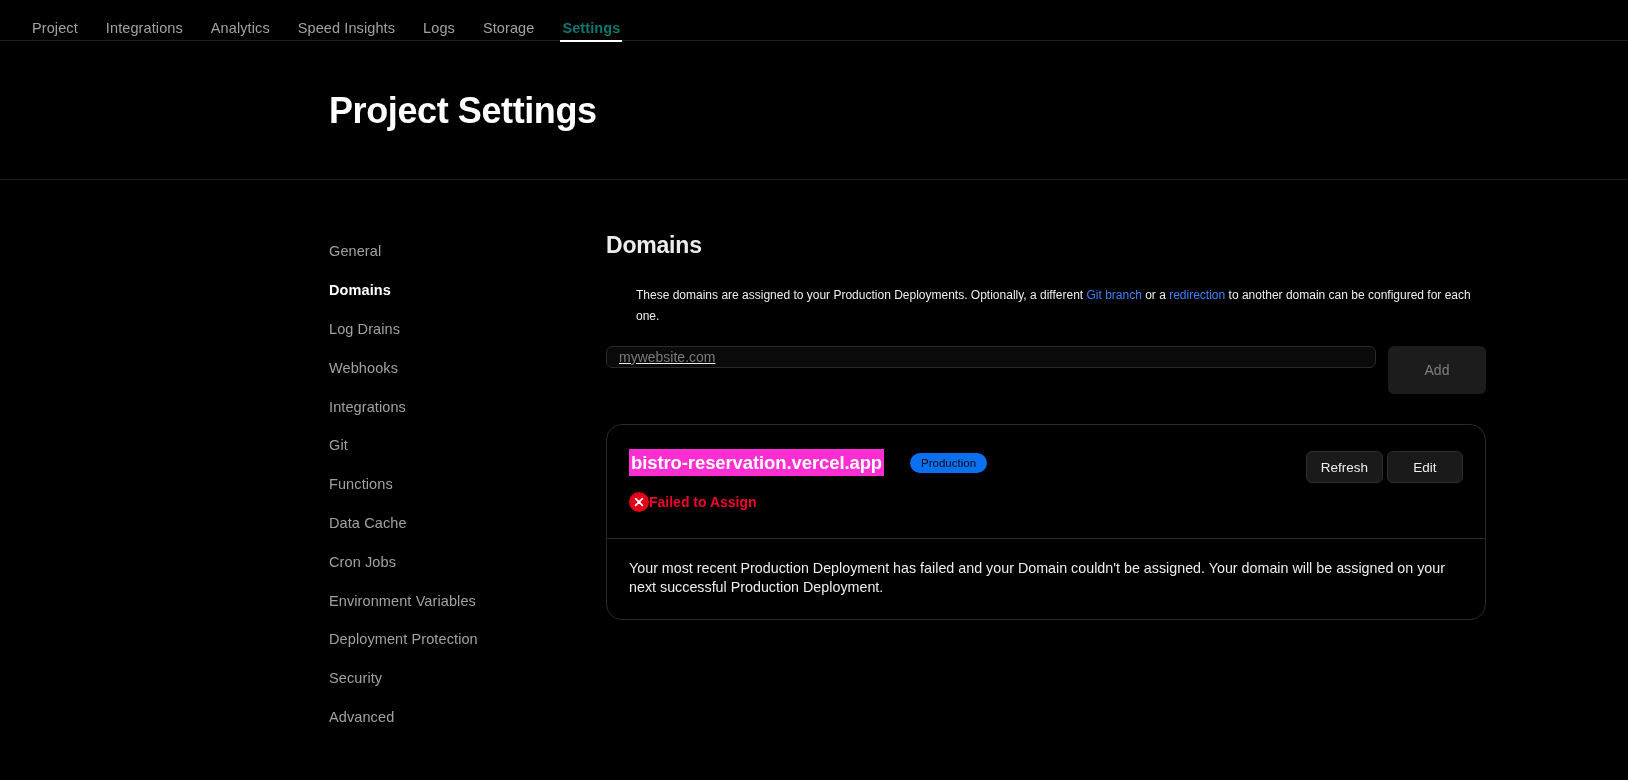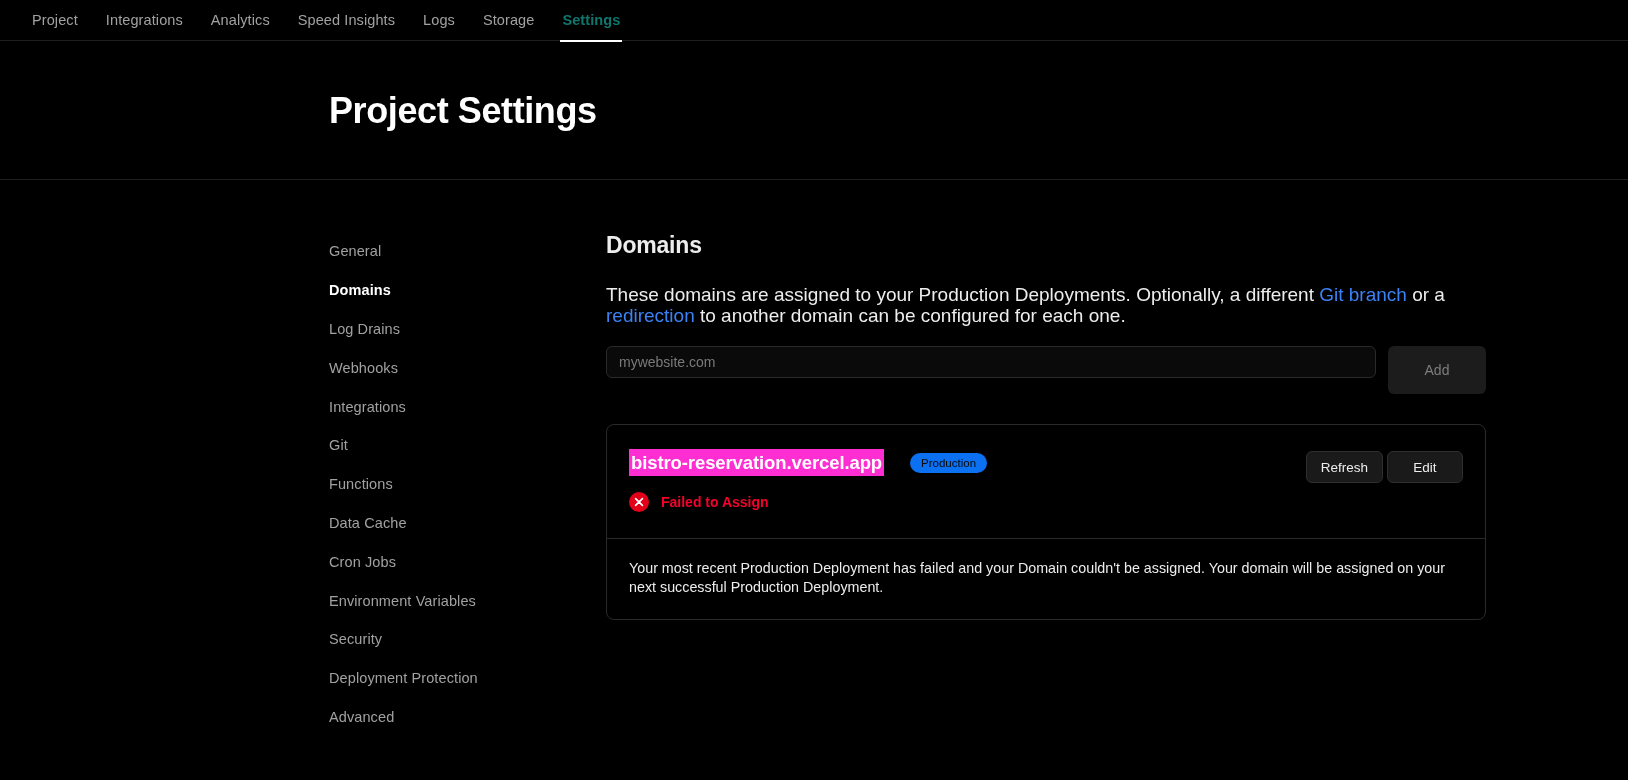--- a/index.html
+++ b/index.html
@@ -24,21 +24,21 @@
     content: "";
     position: absolute;
     left: 0; right: 0; bottom: 0;
     height: 1px;
     background: #1f1f1f;
   }
   .nav-item {
     position: relative;
     font-size: 14.5px;
     color: #a1a1a1;
-    padding: 0 14px 13px 14px;
+    padding: 0 14px 5px 14px;
     white-space: nowrap;
     cursor: pointer;
     letter-spacing: 0.1px;
   }
   .nav-item.active {
     color: #0f766e;
     font-weight: 700;
   }
   .nav-item.active::after {
     content: "";
@@ -106,67 +106,69 @@
     flex-shrink: 0;
   }
   .section-title {
     font-size: 23px;
     font-weight: 700;
     color: #ededed;
     letter-spacing: -0.2px;
     margin-bottom: 26px;
   }
   .section-desc {
-    font-size: 19px;
+    font-size: 12px;
     line-height: 20.5px;
     color: #ededed;
     max-width: 878px;
     margin-bottom: 20px;
+    margin-left: 30px;
   }
   .link {
     color: #3b82f6;
     text-decoration: none;
     cursor: pointer;
   }
 
   
   .add-row {
     display: flex;
     gap: 12px;
     margin-bottom: 30px;
   }
   .domain-input {
     flex: 1;
-    height: 32px;
+    height: 22px;
     background: #0a0a0a;
     border: 1px solid #2a2a2a;
     border-radius: 6px;
     color: #ededed;
     font-size: 14px;
     font-family: "Liberation Sans", sans-serif;
     padding: 0 12px;
     outline: none;
+    text-decoration: underline;
   }
   .domain-input::placeholder { color: #7a7a7a; }
   .add-button {
     width: 98px;
     height: 48px;
     background: #1c1c1c;
     border: none;
     border-radius: 6px;
     color: #7d7d7d;
     font-size: 14px;
     font-family: "Liberation Sans", sans-serif;
     cursor: default;
   }
 
   
   .domain-card {
     border: 1px solid #2a2a2a;
-    border-radius: 8px;
+    border-radius: 16px;
     background: #000;
     overflow: hidden;
   }
   .card-top {
     padding: 24px 22px 26px 22px;
     display: flex;
     align-items: flex-start;
   }
   .card-top-left { flex: 1; }
   .domain-line {
@@ -189,21 +191,20 @@
     color: #0a0a0a;
     font-size: 11.5px;
     font-weight: 500;
     border-radius: 999px;
     padding: 3px 11px;
     line-height: 14px;
   }
   .status-line {
     display: flex;
     align-items: center;
-    gap: 12px;
   }
   .error-icon {
     width: 20px; height: 20px;
     border-radius: 50%;
     background: #e5001a;
     display: flex;
     align-items: center;
     justify-content: center;
     flex-shrink: 0;
   }
@@ -268,22 +269,22 @@
     <div class="side-item">General</div>
     <div class="side-item active">Domains</div>
     <div class="side-item">Log Drains</div>
     <div class="side-item">Webhooks</div>
     <div class="side-item">Integrations</div>
     <div class="side-item">Git</div>
     <div class="side-item">Functions</div>
     <div class="side-item">Data Cache</div>
     <div class="side-item">Cron Jobs</div>
     <div class="side-item">Environment Variables</div>
+    <div class="side-item">Deployment Protection</div>
     <div class="side-item">Security</div>
-    <div class="side-item">Deployment Protection</div>
     <div class="side-item">Advanced</div>
   </nav>
 
   <main class="main">
 
     <h2 class="section-title">Domains</h2>
 
     <p class="section-desc"><span>These domains are assigned to your Production Deployments. Optionally, a different </span><span class="link">Git branch</span><span> or a </span><span class="link">redirection</span><span> to another domain can be configured for each one.</span></p>
 
     <div class="add-row">

